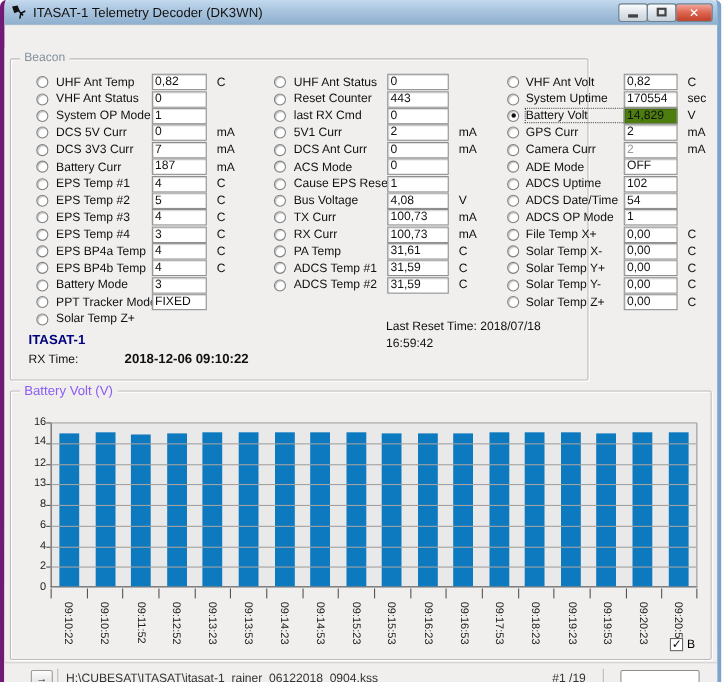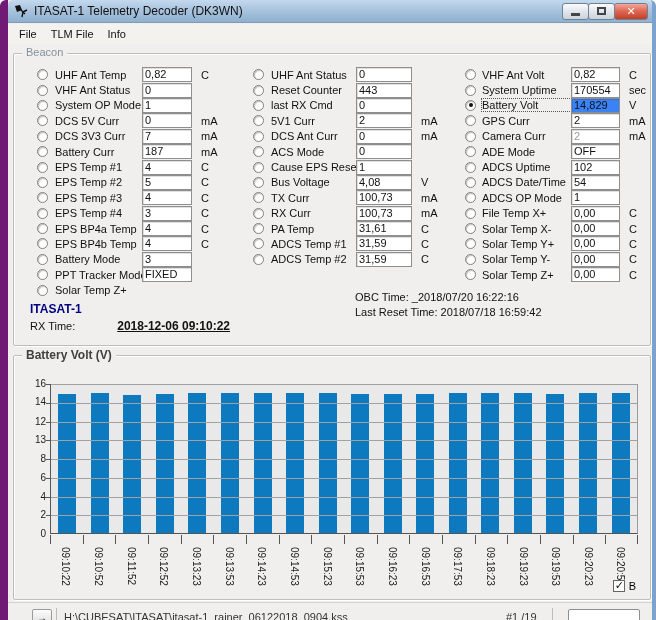--- a/index.html
+++ b/index.html
@@ -1,19 +1,19 @@
 <!DOCTYPE html>
 <html><head>
 <meta charset="utf-8">
 <style>
   * { margin:0; padding:0; box-sizing:border-box; }
   html,body { width:656px; height:620px; overflow:hidden;
     font-family:"Liberation Sans","DejaVu Sans",sans-serif; }
   .window { position:relative; width:656px; height:620px; background:#f0efed;
-    border-left:8px solid #701a75; border-right:4px solid #7ba3cc;
+    border-left:4px solid #701a75; border-right:4px solid #7ba3cc;
     border-radius:6px 6px 0 0; overflow:hidden; }
   
   .titlebar { position:absolute; left:0; top:0; right:0; height:23px;
     background:linear-gradient(#c3d9ee,#a9c4de 45%,#8fb0cf);
     border-bottom:1px solid #7e9cba; border-radius:5px 5px 0 0;
     display:flex; align-items:center; padding:0 4px; }
   .win-icon { width:15px; height:15px; margin:0 5px 0 2px; flex:0 0 auto; }
   .title-text { font-size:12px; color:#111; }
   .cap-buttons { margin-left:auto; display:flex; }
   .cap-btn { width:27px; height:17px; border:1px solid #70828f; border-radius:3px;
@@ -27,43 +27,43 @@
   .menubar { position:absolute; left:0; top:24px; right:0; height:20px;
     background:#f4f2ef; display:flex; align-items:center; padding-left:4px; }
   .menu-item { font-size:11px; color:#111; padding:3px 7px; }
   
   .client { position:absolute; left:0; top:44px; right:0; bottom:0; background:#f0efed; }
   .groupbox { position:absolute; border:1px solid #bdbdbd;
     box-shadow:1px 1px 0 #ffffff inset, 1px 1px 0 #ffffff; border-radius:2px; }
   .gb-caption { position:absolute; top:-8px; left:8px; background:#f0efed;
     padding:0 4px; font-size:11px; }
   .cap-gray { color:#84919c; }
-  .cap-navy { color:#404040; font-weight:bold; font-size:12px; }
+  .cap-navy { color:#8b5cf6; font-weight:normal; font-size:12px; }
   
   .bcol { position:absolute; top:13px; }
   .brow { display:grid; align-items:center; height:15.4px; }
   .c1 { left:23px; width:200px; } .c1 .brow { grid-template-columns:18px 87px 50px 30px; }
   .c2 { left:239px; width:212px; } .c2 .brow { grid-template-columns:18px 85px 56px 30px; }
   .c3 { left:451px; width:200px; } .c3 .brow { grid-template-columns:17px 89px 49px 30px; }
   .radio { width:11px; height:11px; border:1px solid #808080; border-radius:50%;
     background:#fff; box-shadow:inset 1px 1px 1px rgba(0,0,0,.25); position:relative; }
   .radio.sel::after { content:""; position:absolute; left:2.5px; top:2.5px;
     width:4px; height:4px; border-radius:50%; background:#111; }
   .blabel { font-size:11px; color:#111; white-space:nowrap; }
   .blabel.focus { outline:1px dotted #555; outline-offset:0px; }
   .tbox { height:15px; background:#fff; border:1px solid #8e8e8e;
     box-shadow:inset 1px 1px 0 rgba(0,0,0,.12); font-size:11px; color:#111;
     padding:0 2px; line-height:13px; overflow:hidden; white-space:nowrap; }
-  .tbox.hl { background:#3b82f6; }
+  .tbox.hl { background:#4d7c0f; }
   .tbox.dis { color:#9a9a9a; }
   .unit { font-size:11px; color:#111; padding-left:9px; }
   .sat-name { position:absolute; left:16px; top:248px; font-size:12px;
     font-weight:bold; color:#000080; }
   .rx-row { position:absolute; left:16px; top:265px; font-size:11px; color:#111; }
-  .rx-val { font-weight:bold; font-size:12px; margin-left:42px;text-decoration:underline; }
+  .rx-val { font-weight:bold; font-size:12px; margin-left:42px; }
   .times { position:absolute; left:341px; top:236px; font-size:11px; color:#111;
     line-height:15px; }
   
   .plot { position:absolute; left:36px; top:28px; width:588px; height:150px;
     background:#e9e9e9; border-right:1px solid #9a9a9a; border-left:1px solid #555;
     border-bottom:1px solid #555; }
   .gridline { position:absolute; left:0; right:0; height:1px; background:#a2a2a2; }
   .gridline::before { content:""; position:absolute; left:-5px; top:0; width:4px;
     height:1px; background:#555; }
   .ylab { position:absolute; width:26px; text-align:right; font-size:10px;
@@ -115,29 +115,24 @@
         </div>
       <div class="cap-btn">
           <span class="box"></span>
         </div>
       <div class="cap-btn cap-close">
           <span>✕</span>
         </div>
     </div>
   </div>
 
-  <div class="menubar">
-    <span class="menu-item">File</span>
-    <span class="menu-item">TLM File</span>
-    <span class="menu-item">Info</span>
-  </div>
 
   <div class="client">
 
-    <div class="groupbox" id="beacon-box" style="left:5px; top:9px; width:638px; height:293px;">
+    <div class="groupbox" id="beacon-box" style="left:5px; top:9px; width:526px; height:293px;">
       <span class="gb-caption cap-gray">Beacon</span>
       <div class="bcol c1" id="col1">
           <div class="brow">
             <span class="radio"></span>
             <span class="blabel">UHF Ant Temp</span>
             <span class="tbox">0,82</span>
             <span class="unit">C</span>
           </div>
           <div class="brow">
             <span class="radio"></span>
@@ -388,21 +383,20 @@
             <span class="blabel">Solar Temp Z+</span>
             <span class="tbox">0,00</span>
             <span class="unit">C</span>
           </div>
         </div>
       <div class="sat-name">ITASAT-1</div>
       <div class="rx-row">
         <span>RX Time:</span><span class="rx-val">2018-12-06 09:10:22</span>
       </div>
       <div class="times">
-        <div>OBC Time: _2018/07/20 16:22:16</div>
         <div>Last Reset Time: 2018/07/18 16:59:42</div>
       </div>
     </div>
 
     <div class="groupbox" id="chart-box" style="left:5px; top:311px; width:638px; height:245px;">
       <span class="gb-caption cap-navy">Battery Volt (V)</span>
       <div id="yaxis">
           <div class="ylab" style="top: 172px;">0</div>
           <div class="ylab" style="top: 153.25px;">2</div>
           <div class="ylab" style="top: 134.5px;">4</div>

